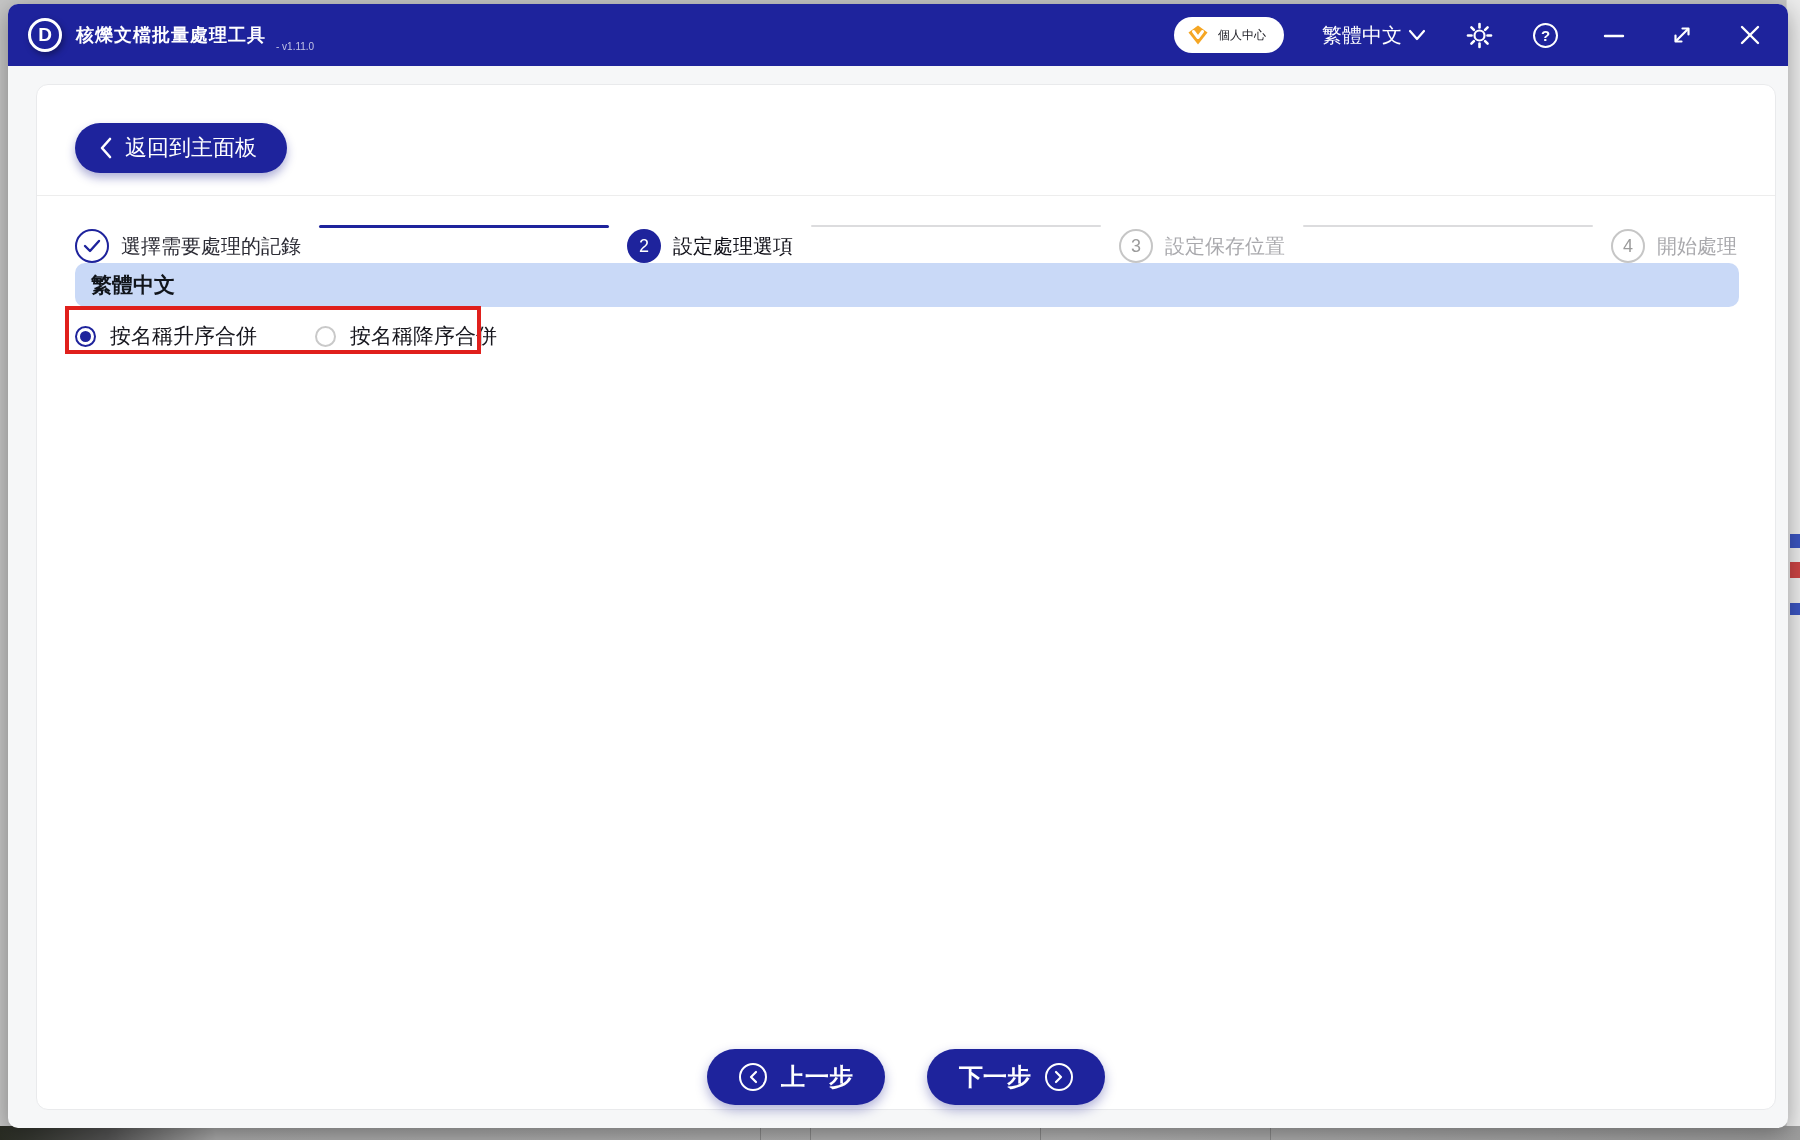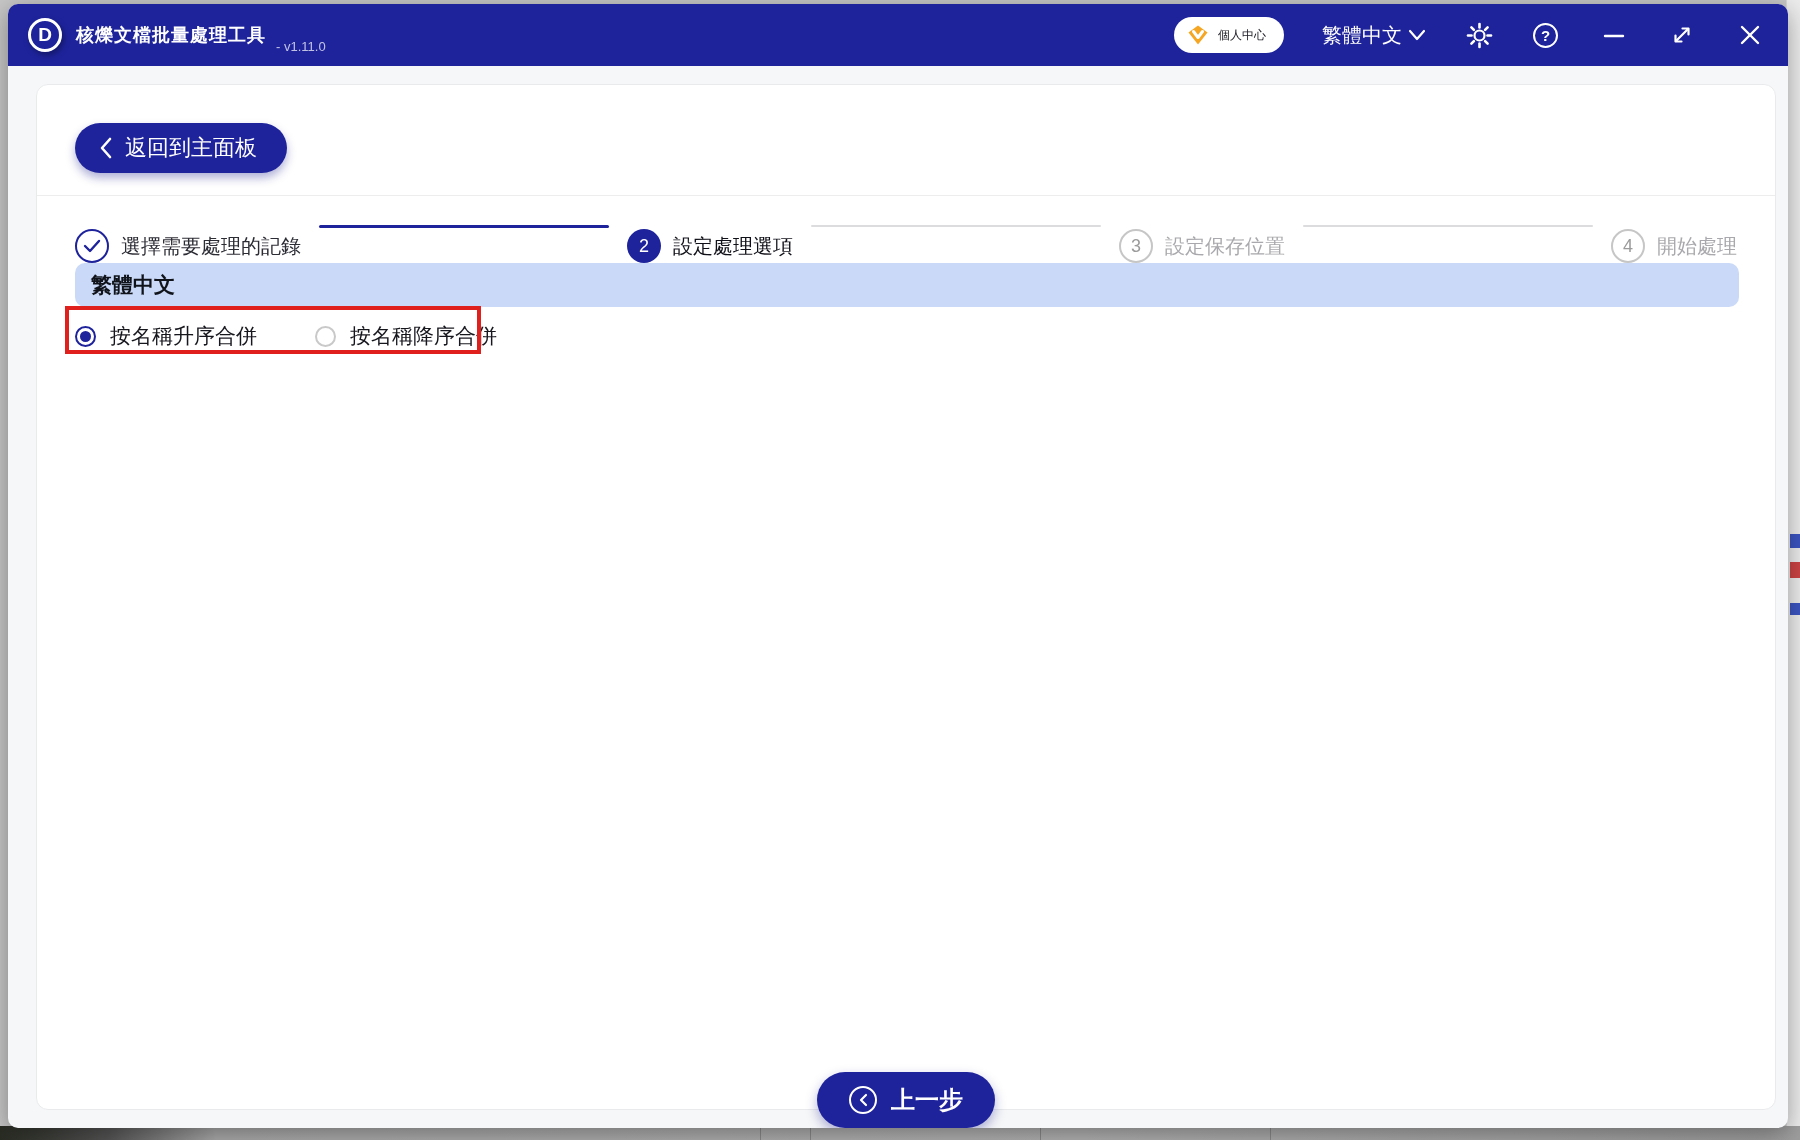--- a/index.html
+++ b/index.html
@@ -36,21 +36,21 @@
     position:absolute; left:0; top:0; width:100%; height:62px;
     background:#1e239c; display:flex; align-items:center; padding:0 26px 0 20px;
   }
   .logo-circle {
     width:34px; height:34px; border-radius:50%; border:3px solid #fff;
     display:flex; align-items:center; justify-content:center;
     color:#fff; font-weight:900; font-size:19px;
     box-shadow:2px 3px 6px rgba(0,0,0,.35); flex:0 0 auto;
   }
   .app-title { color:#fff; font-size:18px; font-weight:700; margin-left:14px; letter-spacing:1px; }
-  .app-version { color:rgba(255,255,255,.72); font-size:13px; margin-left:10px; margin-top:23px; }
+  .app-version { color:rgba(255,255,255,.72); font-size:10px; margin-left:10px; margin-top:23px; }
   .titlebar-right { margin-left:auto; display:flex; align-items:center; }
   .account-badge {
     background:#fff; border-radius:18px; height:36px; padding:0 18px 0 12px;
     display:flex; align-items:center; gap:8px; cursor:pointer;
   }
   .account-badge span { color:#1c1c24; font-size:12px; }
   .lang-switch { display:flex; align-items:center; gap:6px; margin-left:38px; cursor:pointer; }
   .lang-switch span { color:#fff; font-size:20px; }
   .tb-icon { margin-left:40px; display:flex; align-items:center; justify-content:center; cursor:pointer; }
   .help-circle {
@@ -131,21 +131,20 @@
   .footer-actions {
     position:absolute; left:0; top:964px; width:100%;
     display:flex; justify-content:center; gap:42px;
   }
   .nav-btn {
     height:56px; border-radius:28px; background:#1e239c; color:#fff;
     border:none; display:flex; align-items:center; gap:14px;
     padding:0 32px; font-size:24px; font-weight:700; cursor:pointer;
     box-shadow:0 5px 12px rgba(25,30,140,.35);
     font-family:inherit;
-    margin-top:23px;
   }
   .btn-icon-circle {
     width:28px; height:28px; border:2px solid #fff; border-radius:50%;
     display:flex; align-items:center; justify-content:center; flex:0 0 auto;
   }
 </style>
 </head>
 <body>
 
 <div class="desktop-right">
@@ -297,16 +296,24 @@
 
     <div class="footer-actions">
       <button class="nav-btn">
         <span class="btn-icon-circle">
           <svg width="10" height="14" viewBox="0 0 10 14">
             <polyline points="8,2 3,7 8,12" fill="none" stroke="#ffffff" stroke-width="2.2" stroke-linecap="round" stroke-linejoin="round"></polyline>
           </svg>
         </span>
         <span>上一步</span>
       </button>
+      <button class="nav-btn">
+        <span>下一步</span>
+        <span class="btn-icon-circle">
+          <svg width="10" height="14" viewBox="0 0 10 14">
+            <polyline points="2,2 7,7 2,12" fill="none" stroke="#ffffff" stroke-width="2.2" stroke-linecap="round" stroke-linejoin="round"></polyline>
+          </svg>
+        </span>
+      </button>
     </div>
 
   </div>
 </div>
 
 </body></html>

